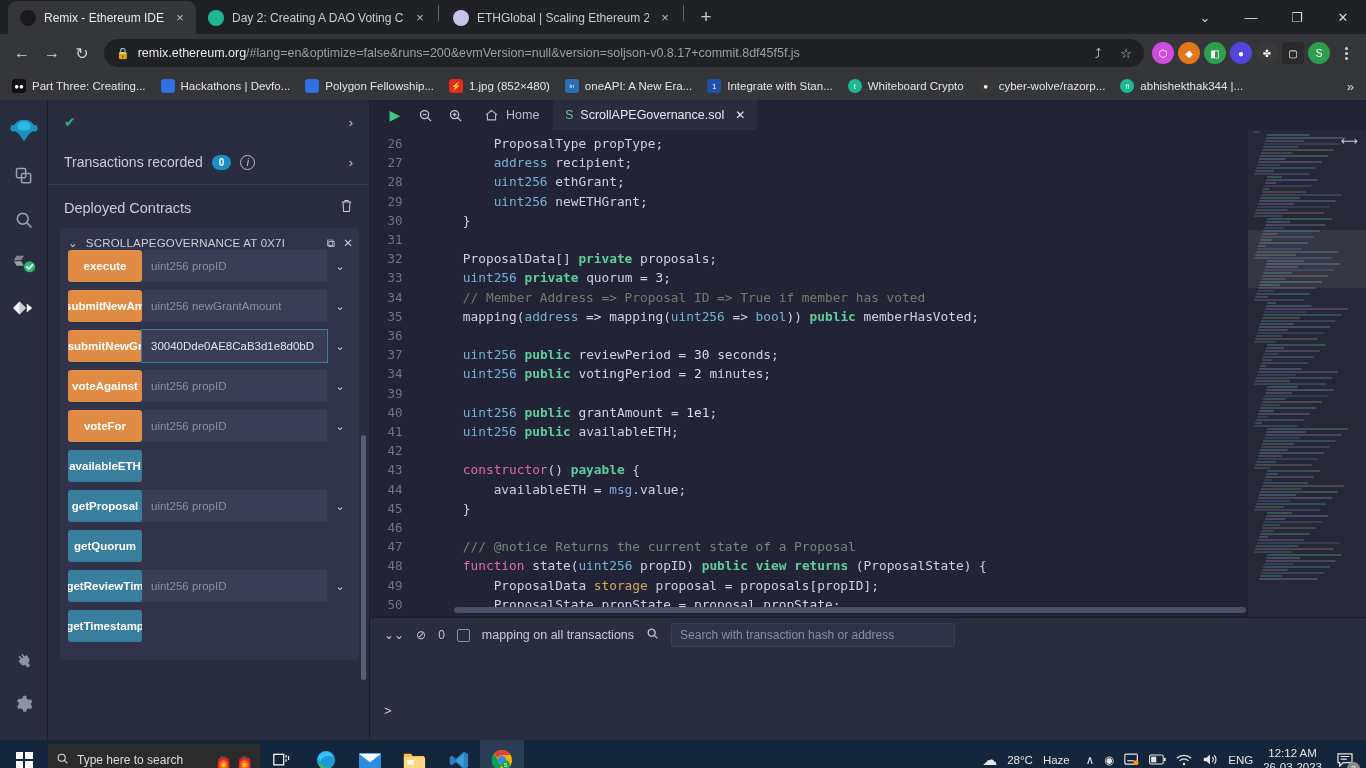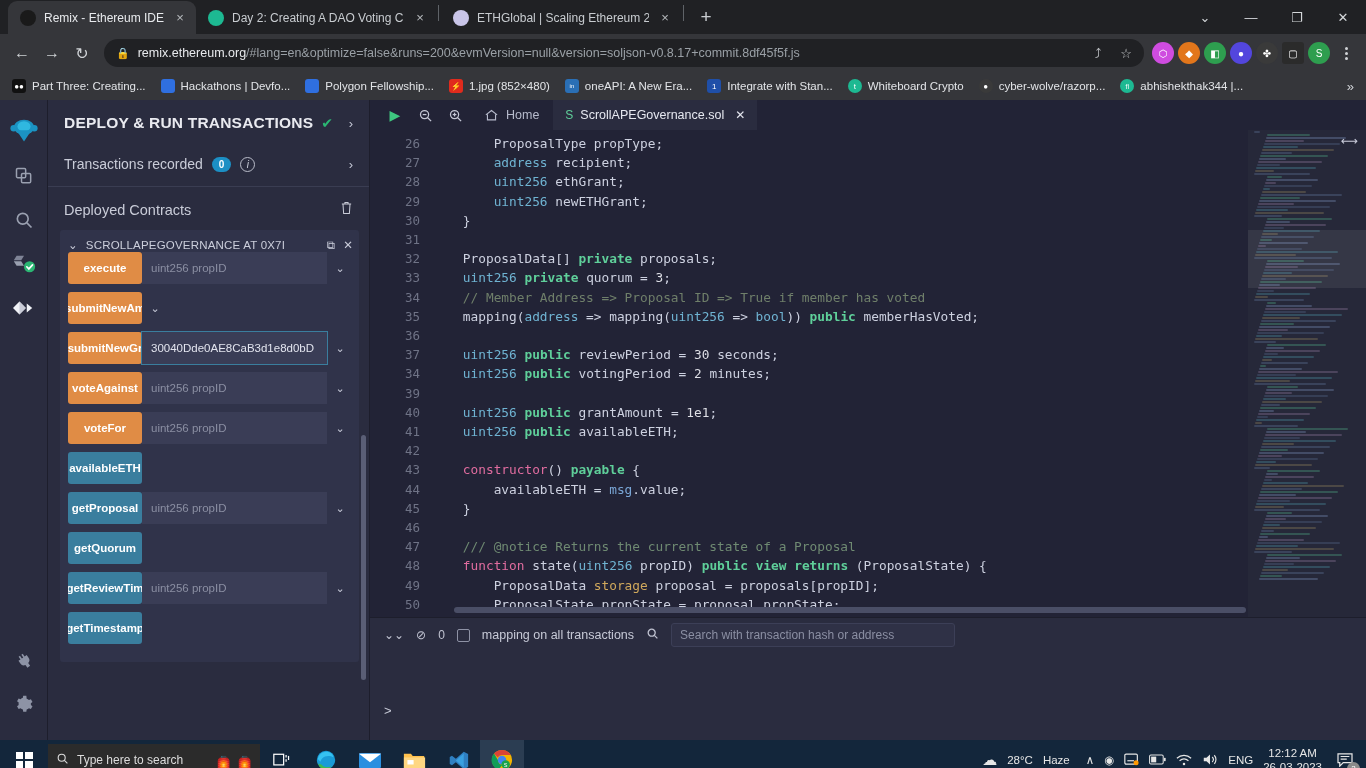--- a/index.html
+++ b/index.html
@@ -85,21 +85,21 @@
   .editorwrap { flex: 1 1 auto; display: flex; flex-direction: column; background: #222336; min-width: 0; position: relative; }
   .edtoolbar { height: 30px; display: flex; align-items: center; gap: 0; background: #222336; padding-left: 10px; }
   .edtool { width: 30px; height: 30px; display: flex; align-items: center; justify-content: center; color: #c5c8d6; font-size: 13px; }
   .edtool.run { color: #3ec77f; font-size: 14px; }
   .homebtn { display: flex; align-items: center; gap: 7px; padding: 0 14px; height: 30px; color: #b6bacb; font-size: 12.5px; }
   .filetab { display: flex; align-items: center; gap: 7px; height: 30px; padding: 0 12px; background: #2a2c3f; color: #e6e8f0; font-size: 12.5px; }
   .filetab .sol { color: #5fcf9a; font-size: 12px; }
   .filetab .x { color: #e6e8f0; font-size: 12px; margin-left: 4px; }
 
   .code { flex: 1 1 auto; position: relative; overflow: hidden; background: #222336; display: flex; }
-  .gutter { width: 62px; flex: 0 0 62px; text-align: right; padding: 0 12px 0 0; color: #6f7386; font-size: 12.5px; font-family: "DejaVu Sans Mono", monospace; line-height: 19.2px; padding-top: 4px; }
+  .gutter { width: 62px; flex: 0 0 62px; text-align: center; padding: 0 12px 0 0; color: #6f7386; font-size: 12.5px; font-family: "DejaVu Sans Mono", monospace; line-height: 19.2px; padding-top: 4px; }
   .codecol { flex: 1 1 auto; font-family: "DejaVu Sans Mono", monospace; font-size: 12.8px; line-height: 19.2px; padding-top: 4px; white-space: pre; overflow: hidden; color: #cdd1e0; }
   .minimap { width: 118px; flex: 0 0 118px; background: #262839; position: relative; overflow: hidden; }
   .mm-line { height: 2px; margin: 1px 0 0 6px; border-radius: 1px; }
   .mm-slider { position: absolute; left: 0; right: 0; top: 100px; height: 58px; background: rgba(255,255,255,.07); }
   .mm-resize { position: absolute; right: 8px; top: 4px; color: #c9ccda; font-size: 12px; }
   .vscroll { position: absolute; right: 120px; bottom: 4px; left: 84px; height: 6px; background: #4a4e66; border-radius: 3px; }
 
   .k-kw { color: #e06c9f; }
   .k-type { color: #6fb3d2; }
   .k-mod { color: #5fcf9a; font-weight: bold; }
@@ -281,21 +281,20 @@
     </div>
     <div class="ic" style="margin-bottom:14px">
       <svg width="19" height="19" viewBox="0 0 24 24" fill="#8d93a5">
           <path d="M12 8a4 4 0 1 0 0 8 4 4 0 0 0 0-8zm9.4 4c0-.6-.05-1.1-.14-1.65l2.1-1.6-2-3.46-2.5 1a7.9 7.9 0 0 0-2.86-1.66L15.6.9h-4l-.4 2.73A7.9 7.9 0 0 0 8.34 5.3l-2.5-1-2 3.45 2.1 1.6c-.1.55-.14 1.05-.14 1.65s.05 1.1.14 1.65l-2.1 1.6 2 3.46 2.5-1a7.9 7.9 0 0 0 2.86 1.66l.4 2.73h4l.4-2.73a7.9 7.9 0 0 0 2.86-1.66l2.5 1 2-3.45-2.1-1.6c.09-.55.14-1.05.14-1.65z"></path>
         </svg>
     </div>
   </div>
 
   <div class="panel">
     <div class="panel-head">
-      <h1>DEPLOY &amp; RUN TRANSACTIONS</h1>
       <span class="check">✔</span>
       <span class="chev-r">›</span>
     </div>
     <div class="txrec">
       <span>Transactions recorded</span>
       <span class="badge0">0</span>
       <span class="icircle">i</span>
       <span class="chev">›</span>
     </div>
     <div class="dep-head">
@@ -316,20 +315,21 @@
       </div>
 
       <div class="fn-row">
         <button class="fn-btn write">execute</button>
         <input class="fn-input" placeholder="uint256 propID" style="">
         <span class="fn-caret">⌄</span>
       </div>
 
       <div class="fn-row">
         <button class="fn-btn write">submitNewAm</button>
+        <input class="fn-input" placeholder="uint256 newGrantAmount" style="">
         <span class="fn-caret">⌄</span>
       </div>
 
       <div class="fn-row">
         <button class="fn-btn write">submitNewGr</button>
         <input class="fn-input focused" value="30040Dde0AE8CaB3d1e8d0bD" style="">
         <span class="fn-caret">⌄</span>
       </div>
 
       <div class="fn-row">

